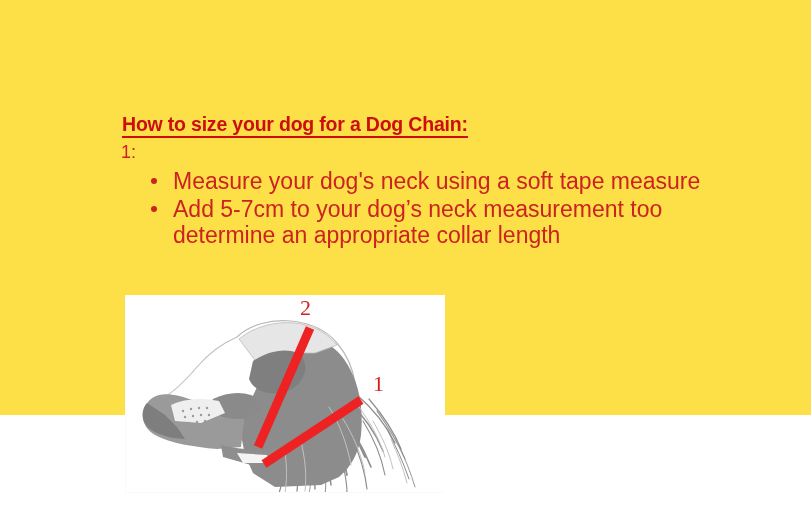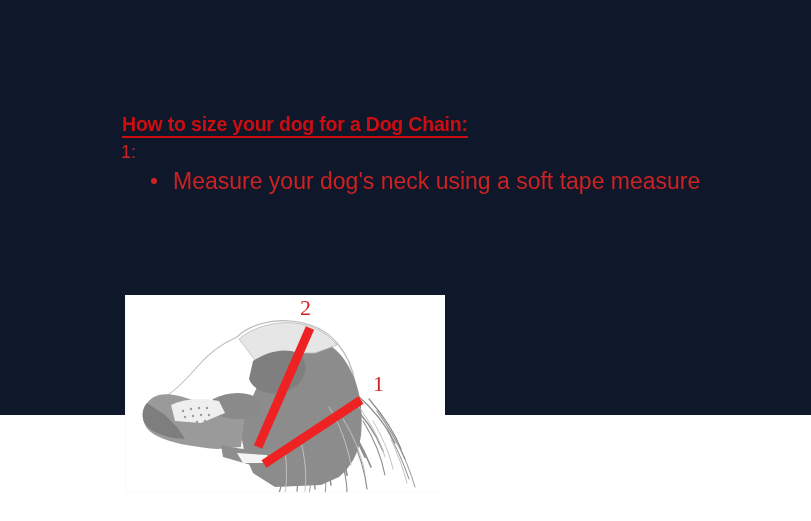--- a/index.html
+++ b/index.html
@@ -11,21 +11,21 @@
     width: 811px;
     height: 521px;
     overflow: hidden;
     font-family: "Liberation Sans", sans-serif;
     -webkit-font-smoothing: antialiased;
   }
   .page {
     position: relative;
     width: 811px;
     height: 415px;
-    background: #0f172a;
+    background: #fde047;
   }
 
   
   .heading {
     position: absolute;
     left: 122px;
     top: 113px;
     font-size: 19.5px;
     font-weight: bold;
     color: #cc0e11;
@@ -121,20 +121,24 @@
 <div class="page">
 
   <div class="heading">How to size your dog for a Dog Chain:</div>
 
   <div class="step-line">1:</div>
 
   <ul class="bullets">
     <li>
       <span class="disc"></span>
       <span class="btext">Measure your dog's neck using a soft tape measure</span>
+    </li>
+    <li>
+      <span class="disc"></span>
+      <span class="btext">Add 5-7cm to your dog’s neck measurement too determine an appropriate collar length</span>
     </li>
   </ul>
 
   <div class="illustration">
 
     <svg width="320" height="198" viewBox="0 0 320 198">
 
       <g>
         <path d="M112 42 C124 30 146 24 166 26 C186 28 202 36 212 48
                  C222 60 228 74 230 88" fill="none" stroke="#b9b9b9" stroke-width="1.2"></path>

